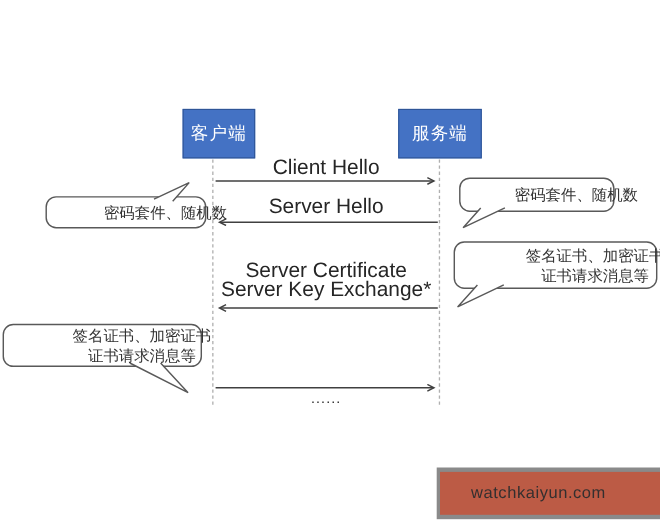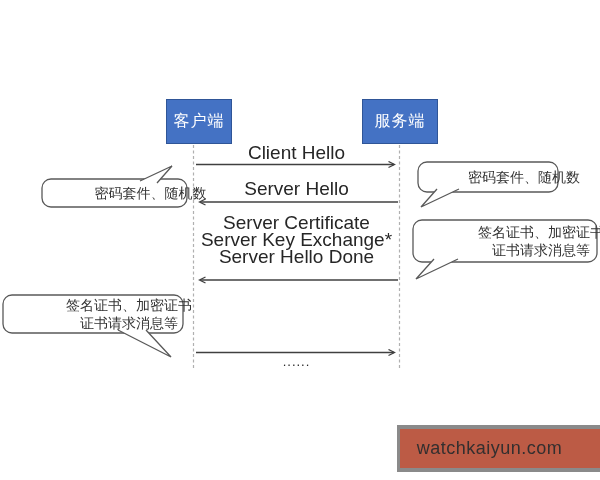--- a/index.html
+++ b/index.html
@@ -13,34 +13,34 @@
     background:#4472C4;border:1px solid #2F5597;box-sizing:border-box;
     color:#ffffff;font-size:16px;letter-spacing:1px;
     display:flex;align-items:center;justify-content:center;
   }
   .actor-client{left:166px;width:66px;}
   .actor-server{left:362px;width:76px;}
   .msg{
     position:absolute;left:193px;width:207px;text-align:center;
     color:#262626;font-size:19px;line-height:16px;white-space:nowrap;
   }
-  .msg-block{line-height:17px;}
+  .msg-block{line-height:17px;margin-top:24px;}
   .callout-text{
     position:absolute;display:flex;flex-direction:column;align-items:center;justify-content:center;
     color:#333333;font-size:14px;line-height:18px;text-align:center;white-space:nowrap;padding-left:36px;
   }
   .ellipsis{
     position:absolute;left:193px;width:207px;top:354px;text-align:center;
     color:#262626;font-size:13px;letter-spacing:1px;
   }
   .wm-under{position:absolute;left:397px;top:425px;width:203px;height:47px;background:#8a8a8a;}
   .wm-box{
     position:absolute;left:400px;top:429px;width:200px;height:39px;background:#bc5b45;
     display:flex;align-items:center;justify-content:center;box-sizing:border-box;padding-right:21px;
-    color:#332f2f;font-size:18px;letter-spacing:0.5px;
+    color:#332f2f;font-size:15px;letter-spacing:0.5px;
   }
 </style>
 </head>
 <body>
 
 <div class="stage">
 
   <svg class="overlay" width="600" height="480" viewBox="0 0 600 480">
     <defs>
       <marker id="arr" markerWidth="10" markerHeight="10" refX="6.5" refY="3.5" orient="auto" markerUnits="userSpaceOnUse">
@@ -83,21 +83,20 @@
   <div class="actor-box actor-server">
     <span>服务端</span>
   </div>
 
   <div class="msg" style="top:145px;">Client Hello</div>
   <div class="msg" style="top:181px;">Server Hello</div>
 
   <div class="msg msg-block" style="top:214px;">
     <div>Server Certificate</div>
     <div>Server Key Exchange*</div>
-    <div>Server Hello Done</div>
   </div>
 
 
   <div class="ellipsis">......</div>
 
   <div class="callout-text" style="left:42px;top:179px;width:145px;height:28px;">密码套件、随机数</div>
   <div class="callout-text" style="left:418px;top:162px;width:140px;height:30px;">密码套件、随机数</div>
   <div class="callout-text" style="left:413px;top:220px;width:184px;height:42px;">
     <div>签名证书、加密证书</div>
     <div>证书请求消息等</div>

